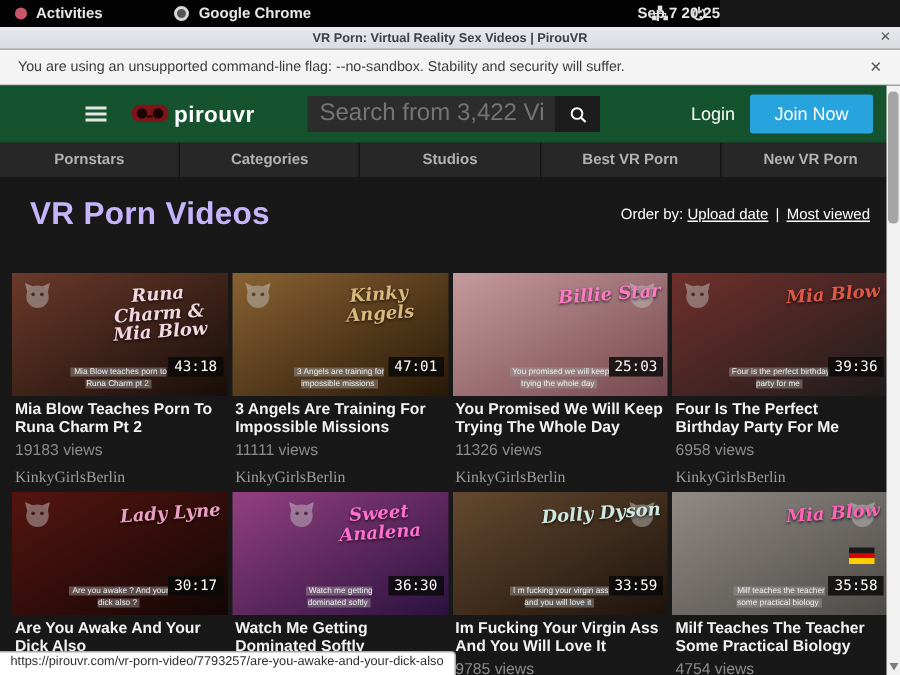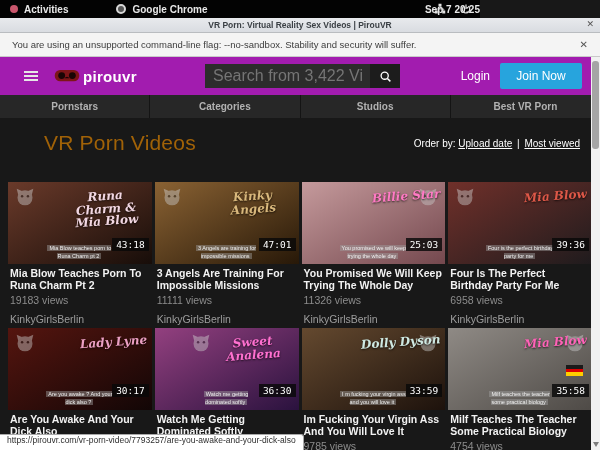--- a/index.html
+++ b/index.html
@@ -26,39 +26,39 @@
 
   
   .infobar { position:absolute; top:33px; left:0; width:600px; height:24px; background:#f4f4f4;
     border-bottom:1px solid #c9c9c9; display:flex; align-items:center; }
   .infobar .msg { font-size:9.5px; color:#3c3c3c; margin-left:12px; }
   .infobar .iclose { position:absolute; right:12px; font-size:10px; color:#555; }
 
   
   .page { position:absolute; top:57px; left:0; width:600px; height:393px; background:#181818; overflow:hidden; }
 
-  .siteheader { height:38px; background:#a21caf; display:flex; align-items:center; position:relative; }
+  .siteheader { height:38px; background:#14532d; display:flex; align-items:center; position:relative;padding-left:33px; }
   .burger { width:14px; margin-left:24px; display:flex; flex-direction:column; gap:2px; }
   .burger span { height:2px; background:#e6e6e6; }
   .logo { display:flex; align-items:center; gap:3px; margin-left:16px; }
   .logo-text { color:#fff; font-weight:bold; font-size:15px; letter-spacing:.3px; }
   .searchwrap { position:absolute; left:205px; top:7px; display:flex; }
   .searchinput { width:165px; height:24px; background:#2c2c2c; border:none; color:#979797;
     font-size:16px; padding:0 8px; font-family:"Liberation Sans",sans-serif; }
   .searchbtn { width:30px; height:24px; background:#1c1c1c; border:none; display:flex; align-items:center; justify-content:center; }
   .login { position:absolute; right:110px; color:#fff; font-size:12px; }
   .joinbtn { position:absolute; right:18px; top:6px; width:82px; height:26px; border:none; border-radius:2px;
     color:#fff; font-size:12px; font-family:"Liberation Sans",sans-serif; }
 
   .nav { height:23px; background:#141414; display:flex; gap:1px;justify-content:flex-end; }
   .nav-item { flex:1; background:#272727; color:#b2b2b2; font-size:10px; font-weight:bold;
     display:flex; align-items:center; justify-content:center; }
 
   .pagetitle-row { display:flex; justify-content:space-between; align-items:center; padding:13px 20px 0 20px; }
-  .pagetitle { color:#a16207; font-size:21px; font-weight:400; letter-spacing:.2px;margin-left:24px; }
+  .pagetitle { color:#c4b5fd; font-size:21px; font-weight:700; letter-spacing:.2px; }
   .orderby { color:#fff; font-size:10px; font-weight:normal; }
   .orderby a { color:#fff; text-decoration:underline; }
   .orderby .sep { text-decoration:none; margin:0 2px; }
 
   .grid { display:grid; grid-template-columns:repeat(4,1fr); column-gap:3px; padding:0 8px; margin-top:27px; }
   .card { cursor:pointer; }
   .thumb { position:relative; height:82px; overflow:hidden; }
   .ovname { position:absolute; top:8px; right:5px; max-width:82px; text-align:center;
     font-family:"DejaVu Serif", serif; font-style:italic; font-weight:bold; font-size:12px; line-height:1.05;
     transform:rotate(-4deg); text-shadow:0 1px 2px rgba(0,0,0,.7); }
@@ -66,21 +66,21 @@
     color:#f0f0f0; text-align:center; }
   .caption span { background:rgba(160,160,160,.45); padding:0 2px; }
   .dur { position:absolute; bottom:13px; right:3px; background:rgba(8,8,8,.82); color:#fff;
     font-family:"DejaVu Sans Mono", monospace; font-size:9.5px; padding:1px 4px; }
   .wm { position:absolute; opacity:.45; }
   .wm-tl { top:5px; left:7px; } .wm-tr { top:5px; right:7px; } .wm-tc { top:5px; left:36px; }
   .gflag { position:absolute; top:37px; right:9px; width:17px; height:11px; display:flex; flex-direction:column; }
   .gflag i { flex:1; } .gflag i:nth-child(1){background:#1a1a1a;} .gflag i:nth-child(2){background:#d00;} .gflag i:nth-child(3){background:#ffce00;}
   .vtitle { color:#f2f2f2; font-size:10.5px; font-weight:bold; line-height:11.5px; margin:4px 2px 0 2px; min-height:23px; }
   .views { color:#8c8c8c; font-size:10.5px; margin:3px 2px 0 2px; height:12px; }
-  .studio { color:#9d9d9d; font-size:10.5px; margin:7px 2px 3px 2px; height:12px; }
+  .studio { color:#9d9d9d; font-size:10.5px; margin:7px 2px 3px 2px; height:12px;font-family:Liberation Serif, serif; }
 
   
   .statusbar { position:absolute; left:0; bottom:0; height:16px; max-width:340px; background:#fff;
     border:1px solid #a9a9a9; border-left:none; border-bottom:none; border-top-right-radius:3px;
     display:flex; padding:0 7px; z-index:30; }
   .statusbar .url { font-size:8.5px; color:#2e2e2e; white-space:nowrap; }
 
   
   .scrollbar { position:absolute; right:0; top:57px; width:9px; height:393px; background:#f1f1f1; z-index:25; }
   .sthumb { position:absolute; top:4px; left:1px; width:7px; height:88px; background:#a5a5a5; border-radius:3px; }
@@ -148,20 +148,21 @@
     </div>
     <a class="login">Login</a>
     <button class="joinbtn" style="background: rgb(39, 164, 221);">Join Now</button>
   </div>
 
   <div class="nav">
       <div class="nav-item">Pornstars</div>
       <div class="nav-item">Categories</div>
       <div class="nav-item">Studios</div>
       <div class="nav-item">Best VR Porn</div>
+      <div class="nav-item">New VR Porn</div>
     </div>
 
   <div class="pagetitle-row">
     <div class="pagetitle">VR Porn Videos</div>
     <div class="orderby">
       <span>Order by:</span>
       <a>Upload date</a>
       <span class="sep">|</span>
       <a>Most viewed</a>
     </div>

